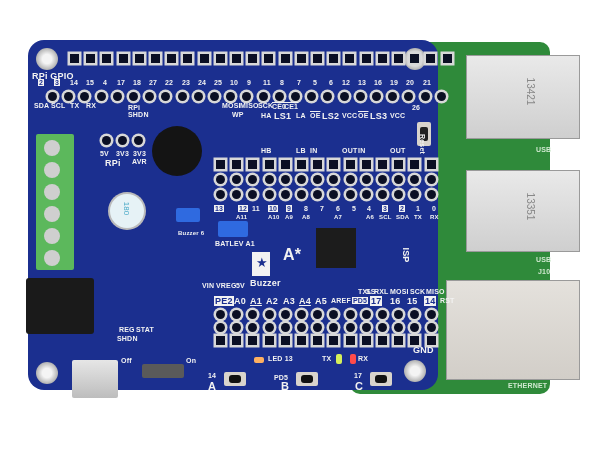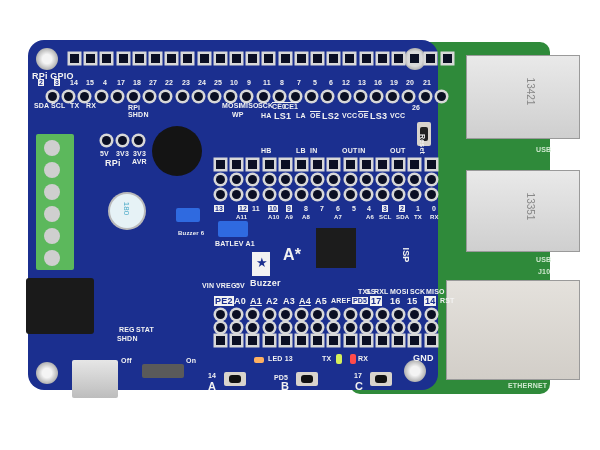--- a/index.html
+++ b/index.html
@@ -358,21 +358,21 @@
 <span class="lbl" style="left:121px;top:357px;">Off</span>
 <div class="abs" style="left:142px;top:364px;width:42px;height:14px;background:#5a5a5a;border-radius:2px;"></div>
 <span class="lbl" style="left:186px;top:357px;">On</span>
 
 <div class="led" style="left:256px;top:355px;background:#ffb061;transform:rotate(90deg);"></div>
 <span class="lbl" style="left:268px;top:355px;">LED 13</span>
 <span class="lbl" style="left:322px;top:355px;">TX</span>
 <div class="led" style="left:336px;top:354px;background:#d6f05a;"></div>
 <div class="led" style="left:350px;top:354px;background:#ff4b4b;"></div>
 <span class="lbl" style="left:358px;top:355px;">RX</span>
-<span class="lbl big" style="left:413px;top:353px;">GND</span>
+<span class="lbl big" style="left:413px;top:345px;">GND</span>
 
 <span class="lbl" style="left:208px;top:372px;">14</span>
 <span class="lbl big" style="left:208px;top:380px;font-size:11px;">A</span>
 <div class="btn" style="left:224px;top:372px;"></div>
 
 <span class="lbl" style="left:274px;top:374px;">PD5</span>
 <span class="lbl big" style="left:281px;top:380px;font-size:11px;">B</span>
 <div class="btn" style="left:296px;top:372px;"></div>
 
 <span class="lbl" style="left:354px;top:372px;">17</span>

